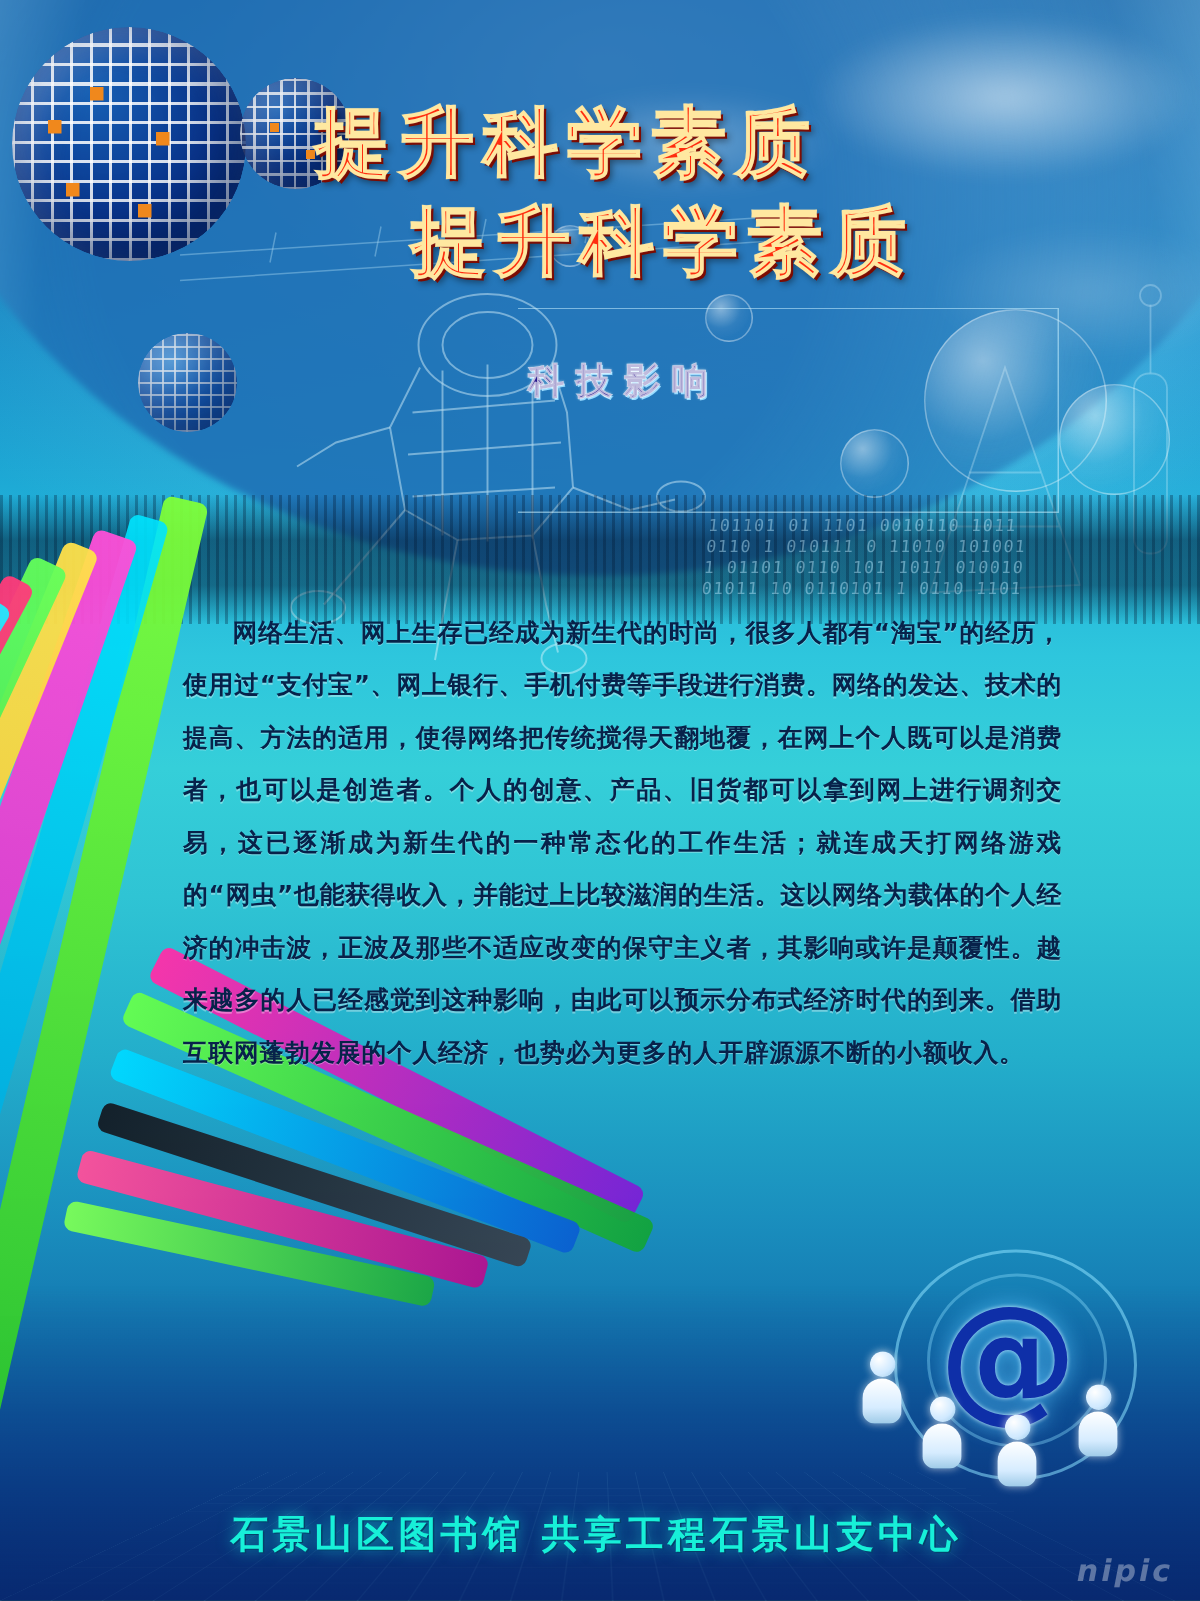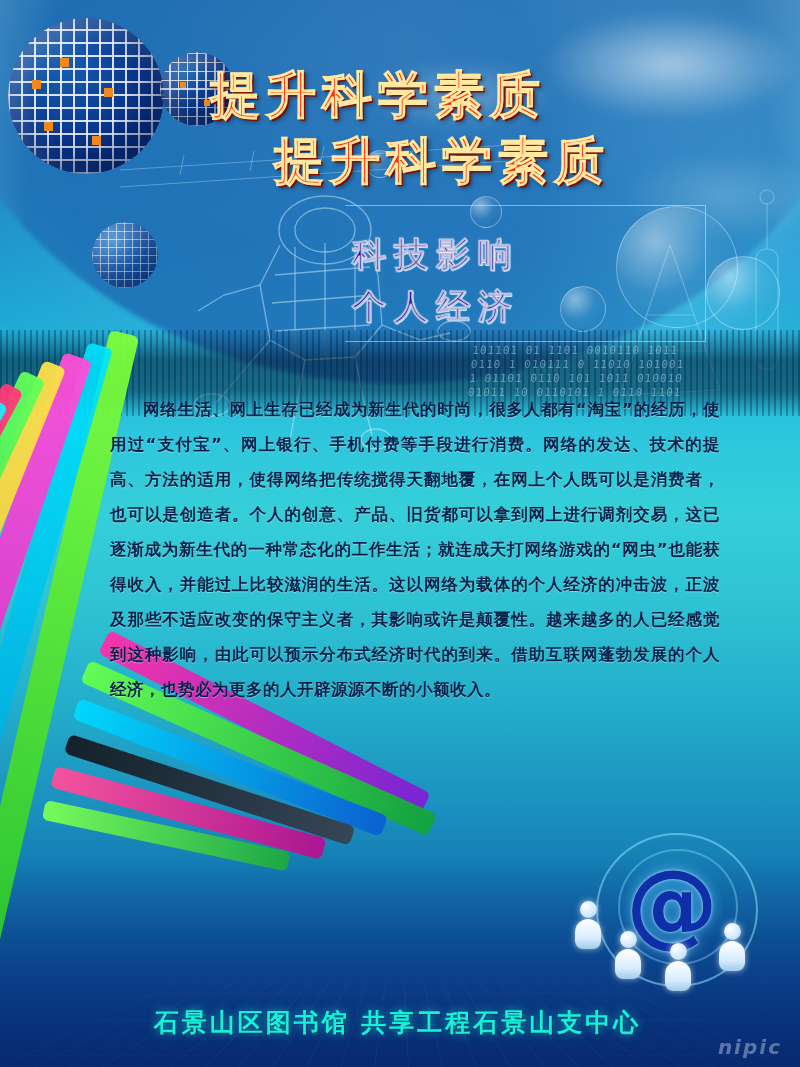--- a/index.html
+++ b/index.html
@@ -195,21 +195,21 @@
     border-left: none;
   }
   .subtitle {
     position: absolute;
     left: 352px;
     top: 228px;
     width: 340px;
   }
   .subtitle .sline {
     font-weight: bold;
-    font-size: 34px;
+    font-size: 24px;
     line-height: 52px;
     letter-spacing: 8px;
     color: #2b1b8e;
     text-shadow: 0 0 2px rgba(255,255,255,0.85), 1px 1px 0 #8fd8ff;
     -webkit-text-stroke: 0.6px rgba(255,255,255,0.7);
   }
 
   
   .body-copy {
     position: absolute;
@@ -219,21 +219,21 @@
     color: #07224a;
     font-size: 16.5px;
     line-height: 35px;
     letter-spacing: 0.5px;
     text-align: justify;
     font-family: "DejaVu Sans", "Liberation Sans", sans-serif;
     font-weight: 600;
     text-shadow: 0 1px 0 rgba(255,255,255,0.35);
   }
   .body-copy p {
-    margin: 0;
+    margin: 12px;
     text-indent: 2em;
   }
 
   
   .footer {
     position: absolute;
     left: 0; right: 16px;
     bottom: 28px;
     text-align: center;
     font-weight: bold;
@@ -394,21 +394,20 @@
   </div>
 
   <div class="headline">
     <div class="line line1">提升科学素质</div>
     <div class="line line2">提升科学素质</div>
   </div>
 
   <div class="subtitle-frame"></div>
   <div class="subtitle">
     <div class="sline">科技影响</div>
-    <div class="sline">个人经济</div>
   </div>
 
   <div class="body-copy">
     <p>网络生活、网上生存已经成为新生代的时尚，很多人都有“淘宝”的经历，使用过“支付宝”、网上银行、手机付费等手段进行消费。网络的发达、技术的提高、方法的适用，使得网络把传统搅得天翻地覆，在网上个人既可以是消费者，也可以是创造者。个人的创意、产品、旧货都可以拿到网上进行调剂交易，这已逐渐成为新生代的一种常态化的工作生活；就连成天打网络游戏的“网虫”也能获得收入，并能过上比较滋润的生活。这以网络为载体的个人经济的冲击波，正波及那些不适应改变的保守主义者，其影响或许是颠覆性。越来越多的人已经感觉到这种影响，由此可以预示分布式经济时代的到来。借助互联网蓬勃发展的个人经济，也势必为更多的人开辟源源不断的小额收入。</p>
   </div>
 
   <div class="at-emblem">
     <div class="at-ring" style="left:22px;top:6px;width:158px;height:150px;"></div>
     <div class="at-ring" style="left:44px;top:22px;width:116px;height:112px;opacity:.7;"></div>
     <div class="at-glyph">@</div>

